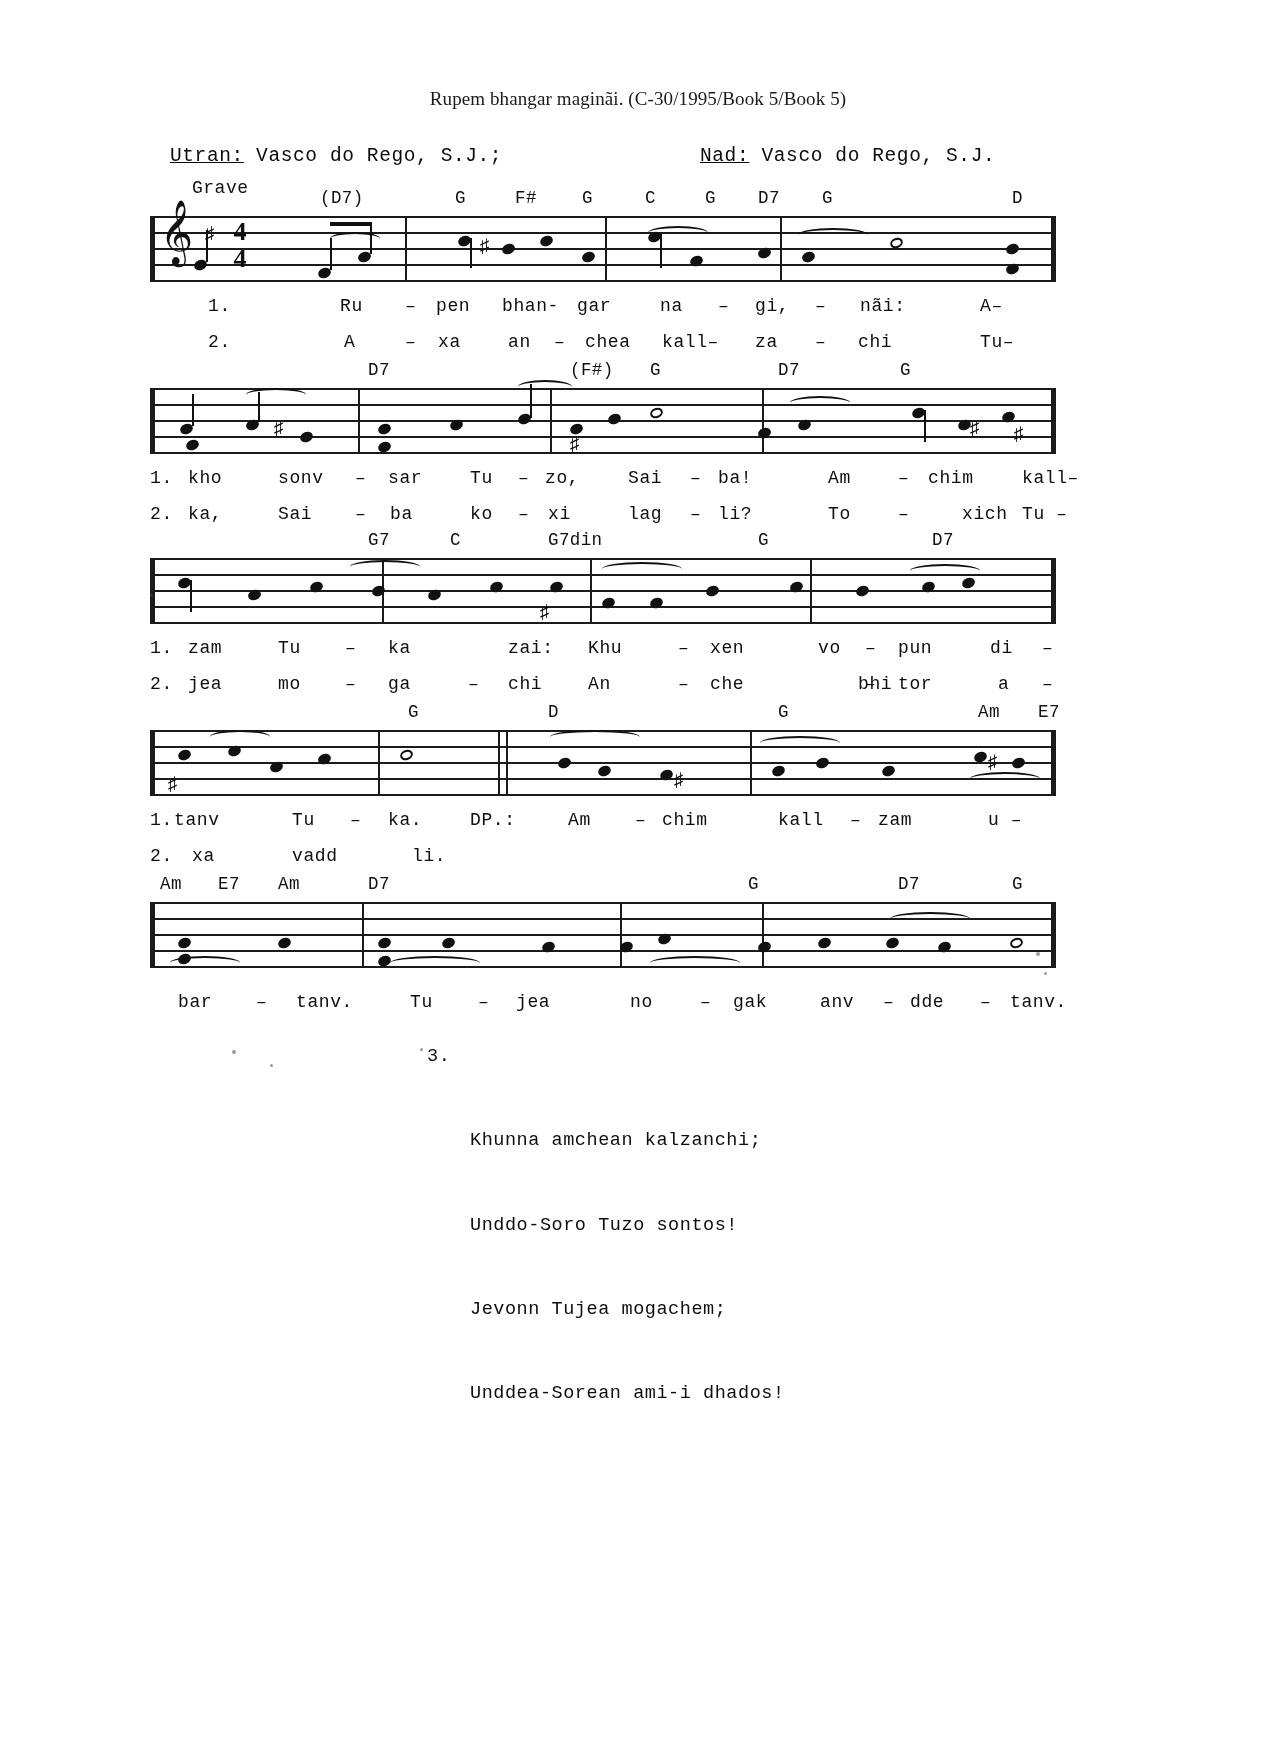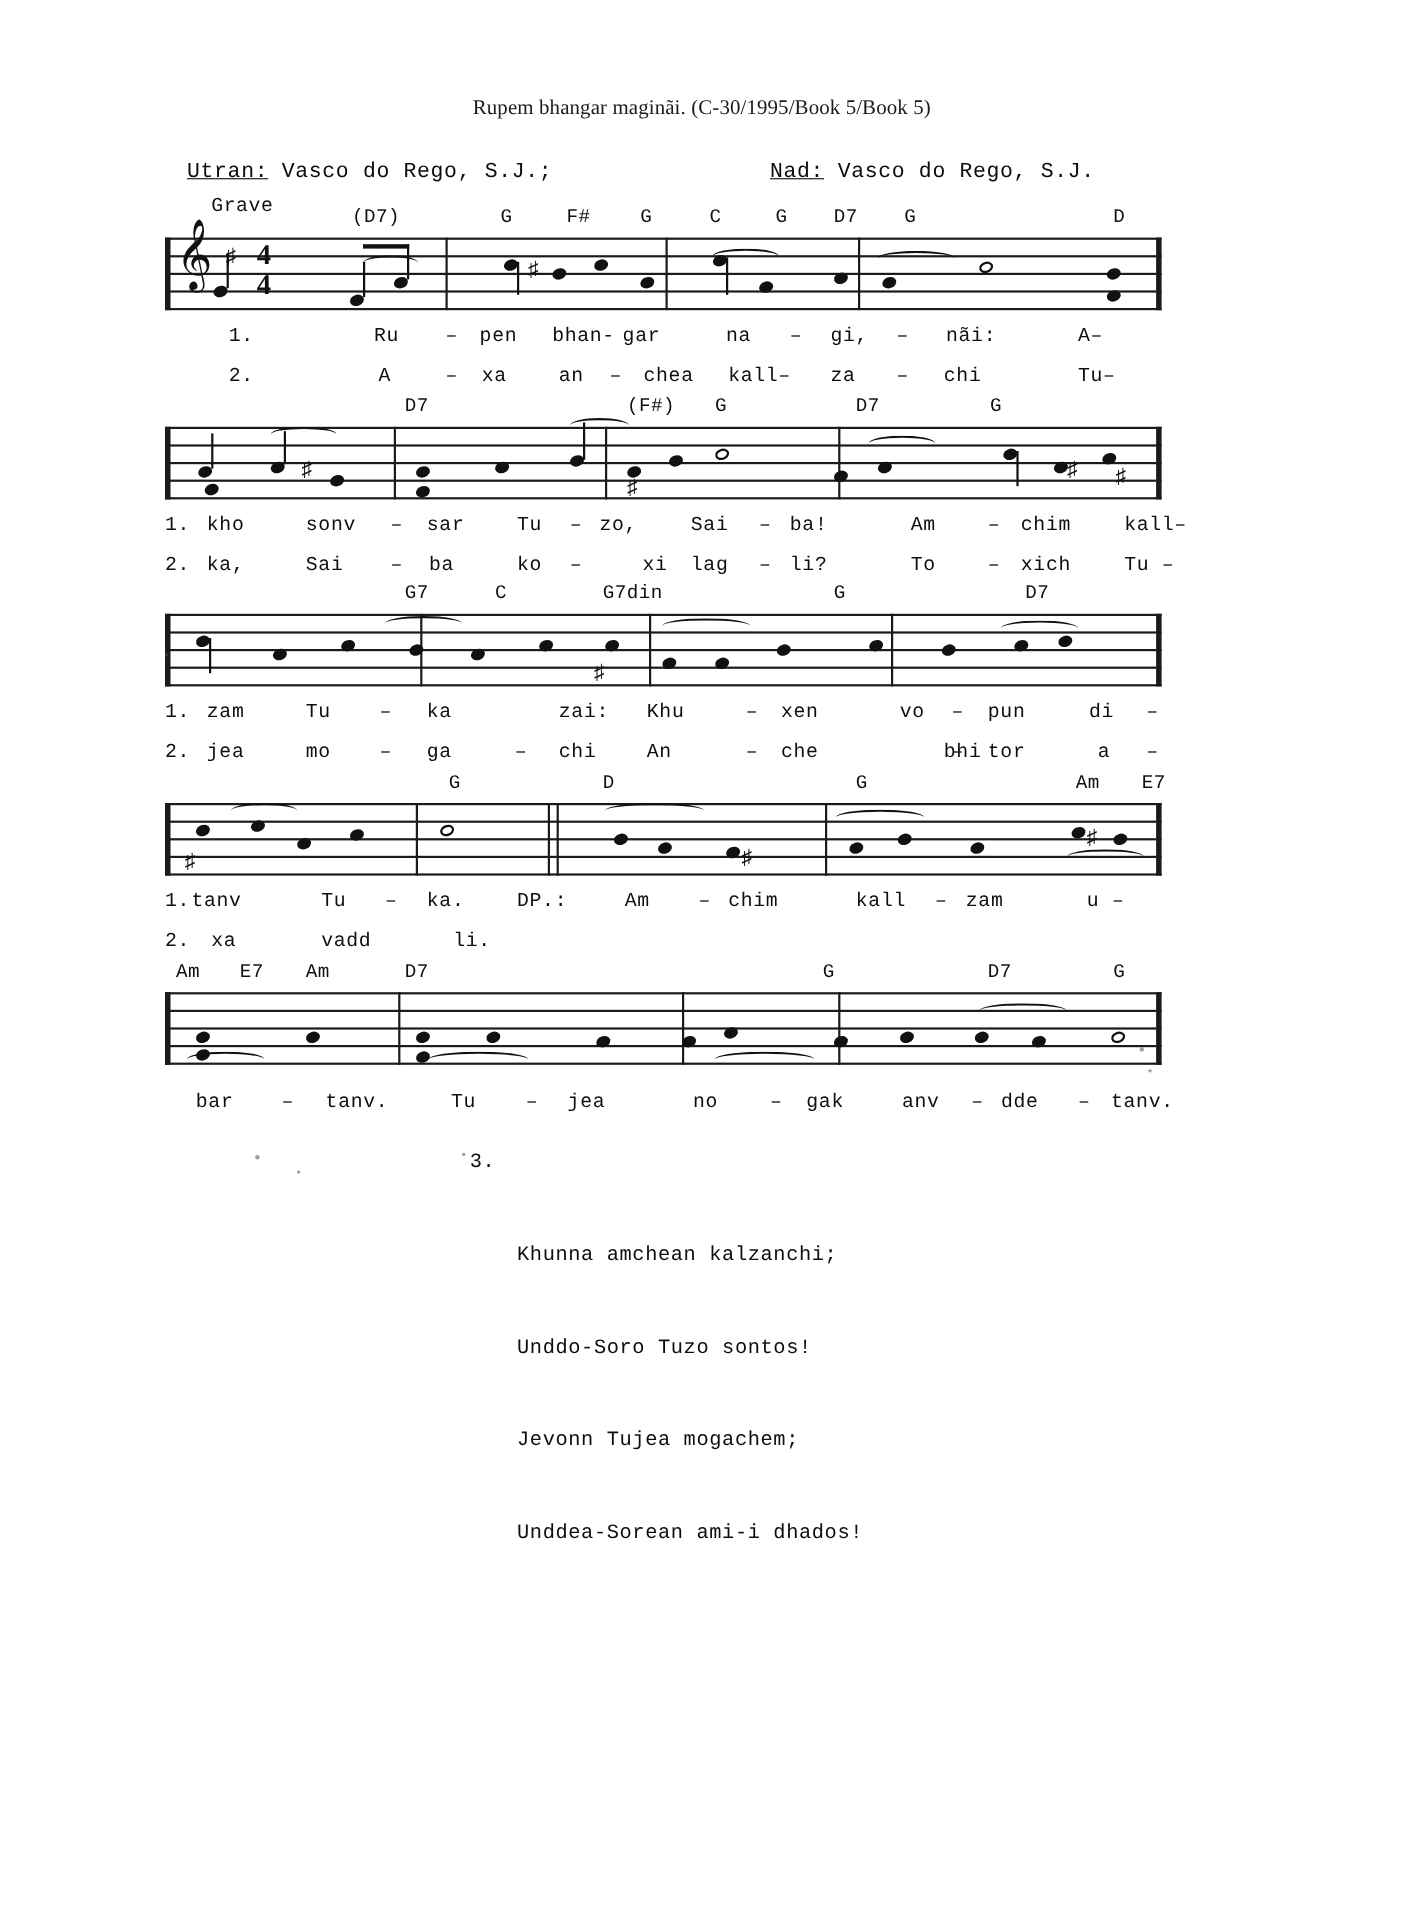--- a/index.html
+++ b/index.html
@@ -284,21 +284,21 @@
       <div class="slur" style="left:180px; top:24px; width:50px;"></div>
       <div class="slur" style="left:498px; top:18px; width:60px;"></div>
       <div class="slur" style="left:648px; top:20px; width:70px;"></div>
     </div>
     <div class="lyrics" style="margin-top:14px; margin-left:40px;">
       <span class="lyr" style="left:18px;">1.</span>
       <span class="lyr" style="left:150px;">Ru</span>
       <span class="lyr" style="left:215px;">–</span>
       <span class="lyr" style="left:246px;">pen</span>
       <span class="lyr" style="left:312px;">bhan-</span>
-      <span class="lyr" style="left:376px;">gar</span>
+      <span class="lyr" style="left:387px;">gar</span>
       <span class="lyr" style="left:470px;">na</span>
       <span class="lyr" style="left:528px;">–</span>
       <span class="lyr" style="left:565px;">gi,</span>
       <span class="lyr" style="left:625px;">–</span>
       <span class="lyr" style="left:670px;">nãi:</span>
       <span class="lyr" style="left:790px;">A–</span>
     </div>
     <div class="lyrics" style="margin-top:10px; margin-left:40px;">
       <span class="lyr" style="left:18px;">2.</span>
       <span class="lyr" style="left:154px;">A</span>
@@ -380,27 +380,27 @@
       <span class="lyr" style="left:872px;">kall–</span>
     </div>
     <div class="lyrics" style="margin-top:10px;">
       <span class="lyr" style="left:0px;">2.</span>
       <span class="lyr" style="left:38px;">ka,</span>
       <span class="lyr" style="left:128px;">Sai</span>
       <span class="lyr" style="left:205px;">–</span>
       <span class="lyr" style="left:240px;">ba</span>
       <span class="lyr" style="left:320px;">ko</span>
       <span class="lyr" style="left:368px;">–</span>
-      <span class="lyr" style="left:398px;margin-left:36px;">xi</span>
+      <span class="lyr" style="left:398px;">xi</span>
       <span class="lyr" style="left:478px;">lag</span>
       <span class="lyr" style="left:540px;">–</span>
       <span class="lyr" style="left:568px;">li?</span>
       <span class="lyr" style="left:678px;">To</span>
       <span class="lyr" style="left:748px;">–</span>
-      <span class="lyr" style="left:778px;text-align:center;">xich</span>
+      <span class="lyr" style="left:812px;text-align:center;">xich</span>
       <span class="lyr" style="left:872px;">Tu –</span>
     </div>
   </div>
 
   <div class="system" style="top:528px;">
     <div class="chords">
       <span class="chord" style="left:218px;">G7</span>
       <span class="chord" style="left:300px;">C</span>
       <span class="chord" style="left:398px;">G7din</span>
       <span class="chord" style="left:608px;">G</span>

